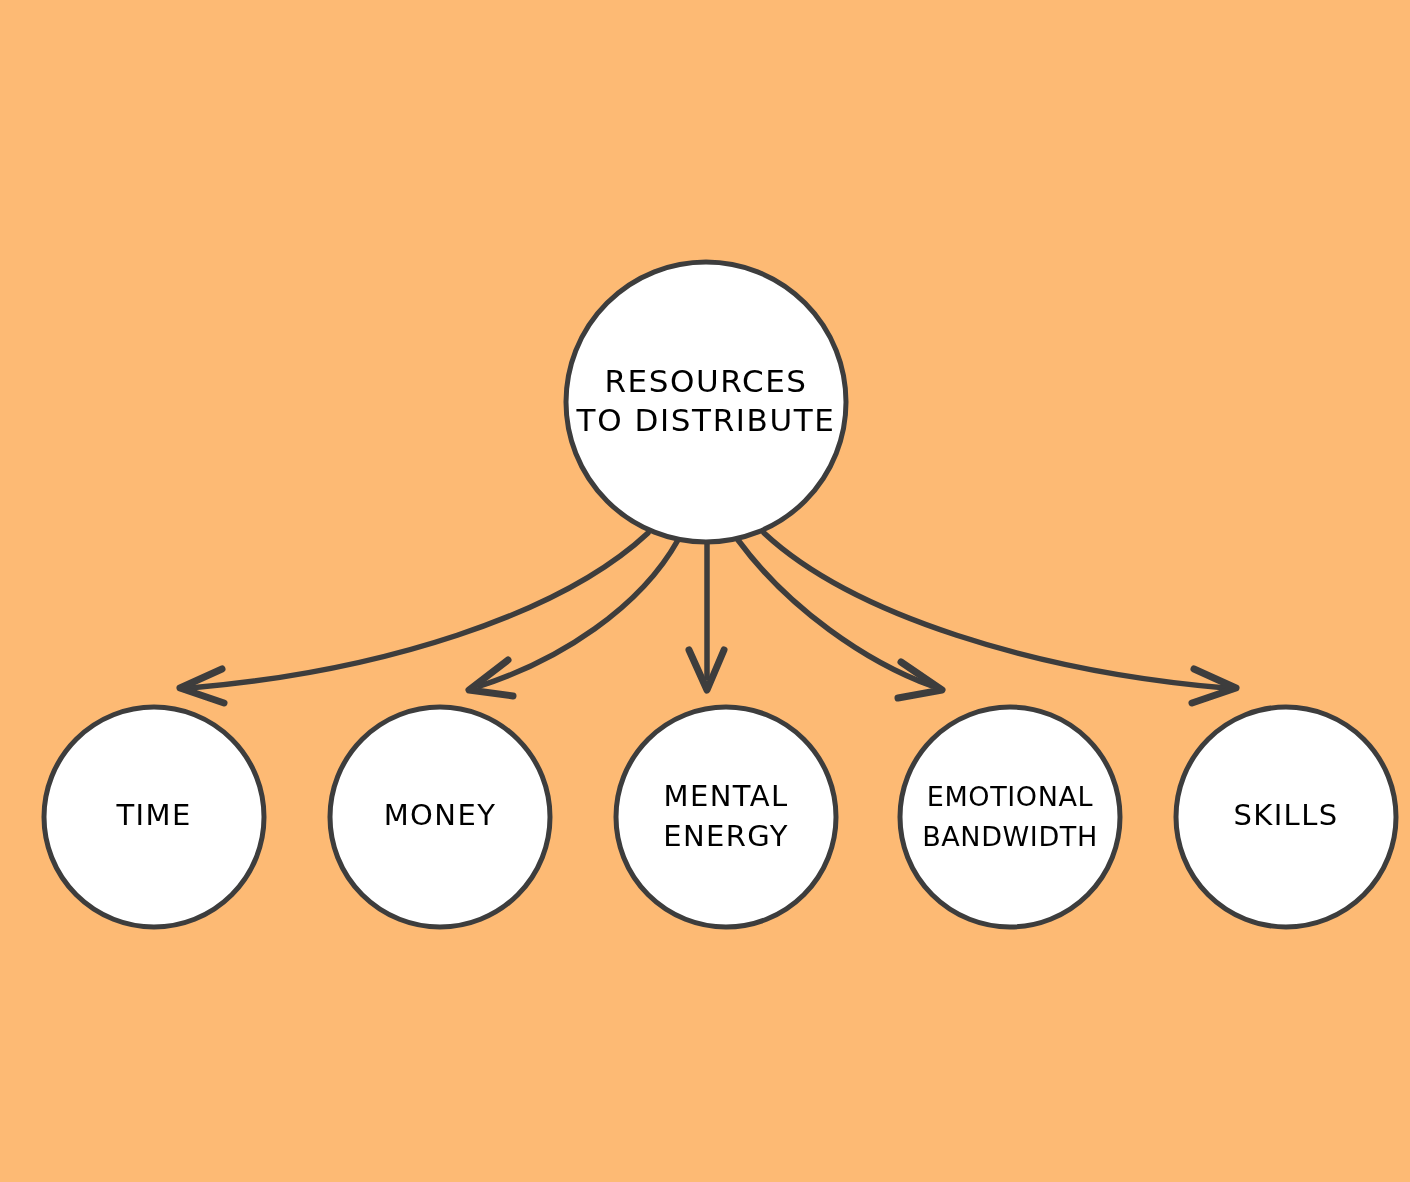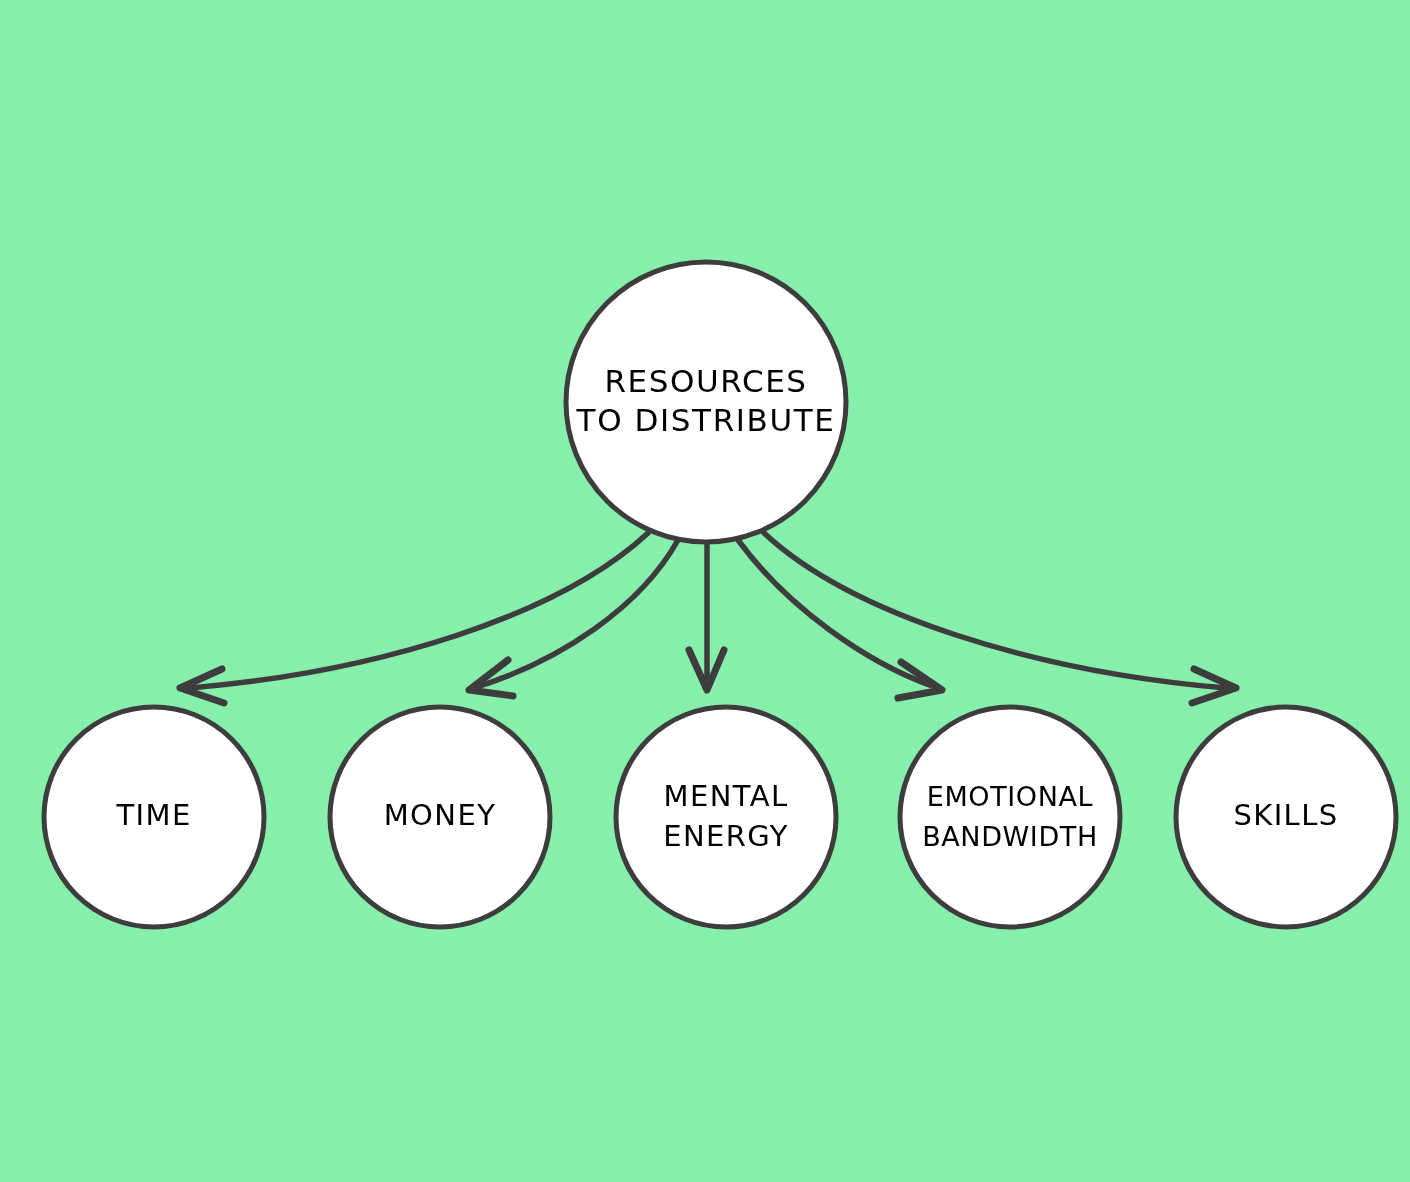--- a/index.html
+++ b/index.html
@@ -11,21 +11,21 @@
   body {
     width: 1410px;
     height: 1182px;
     overflow: hidden;
     font-family: "DejaVu Sans", sans-serif;
   }
   #diagram-root {
     position: relative;
     width: 1410px;
     height: 1182px;
-    background: #86efac;
+    background: #fdba74;
   }
   svg#diagram-canvas {
     position: absolute;
     top: 0;
     left: 0;
     width: 1410px;
     height: 1182px;
     display: block;
   }
   .node-circle {

